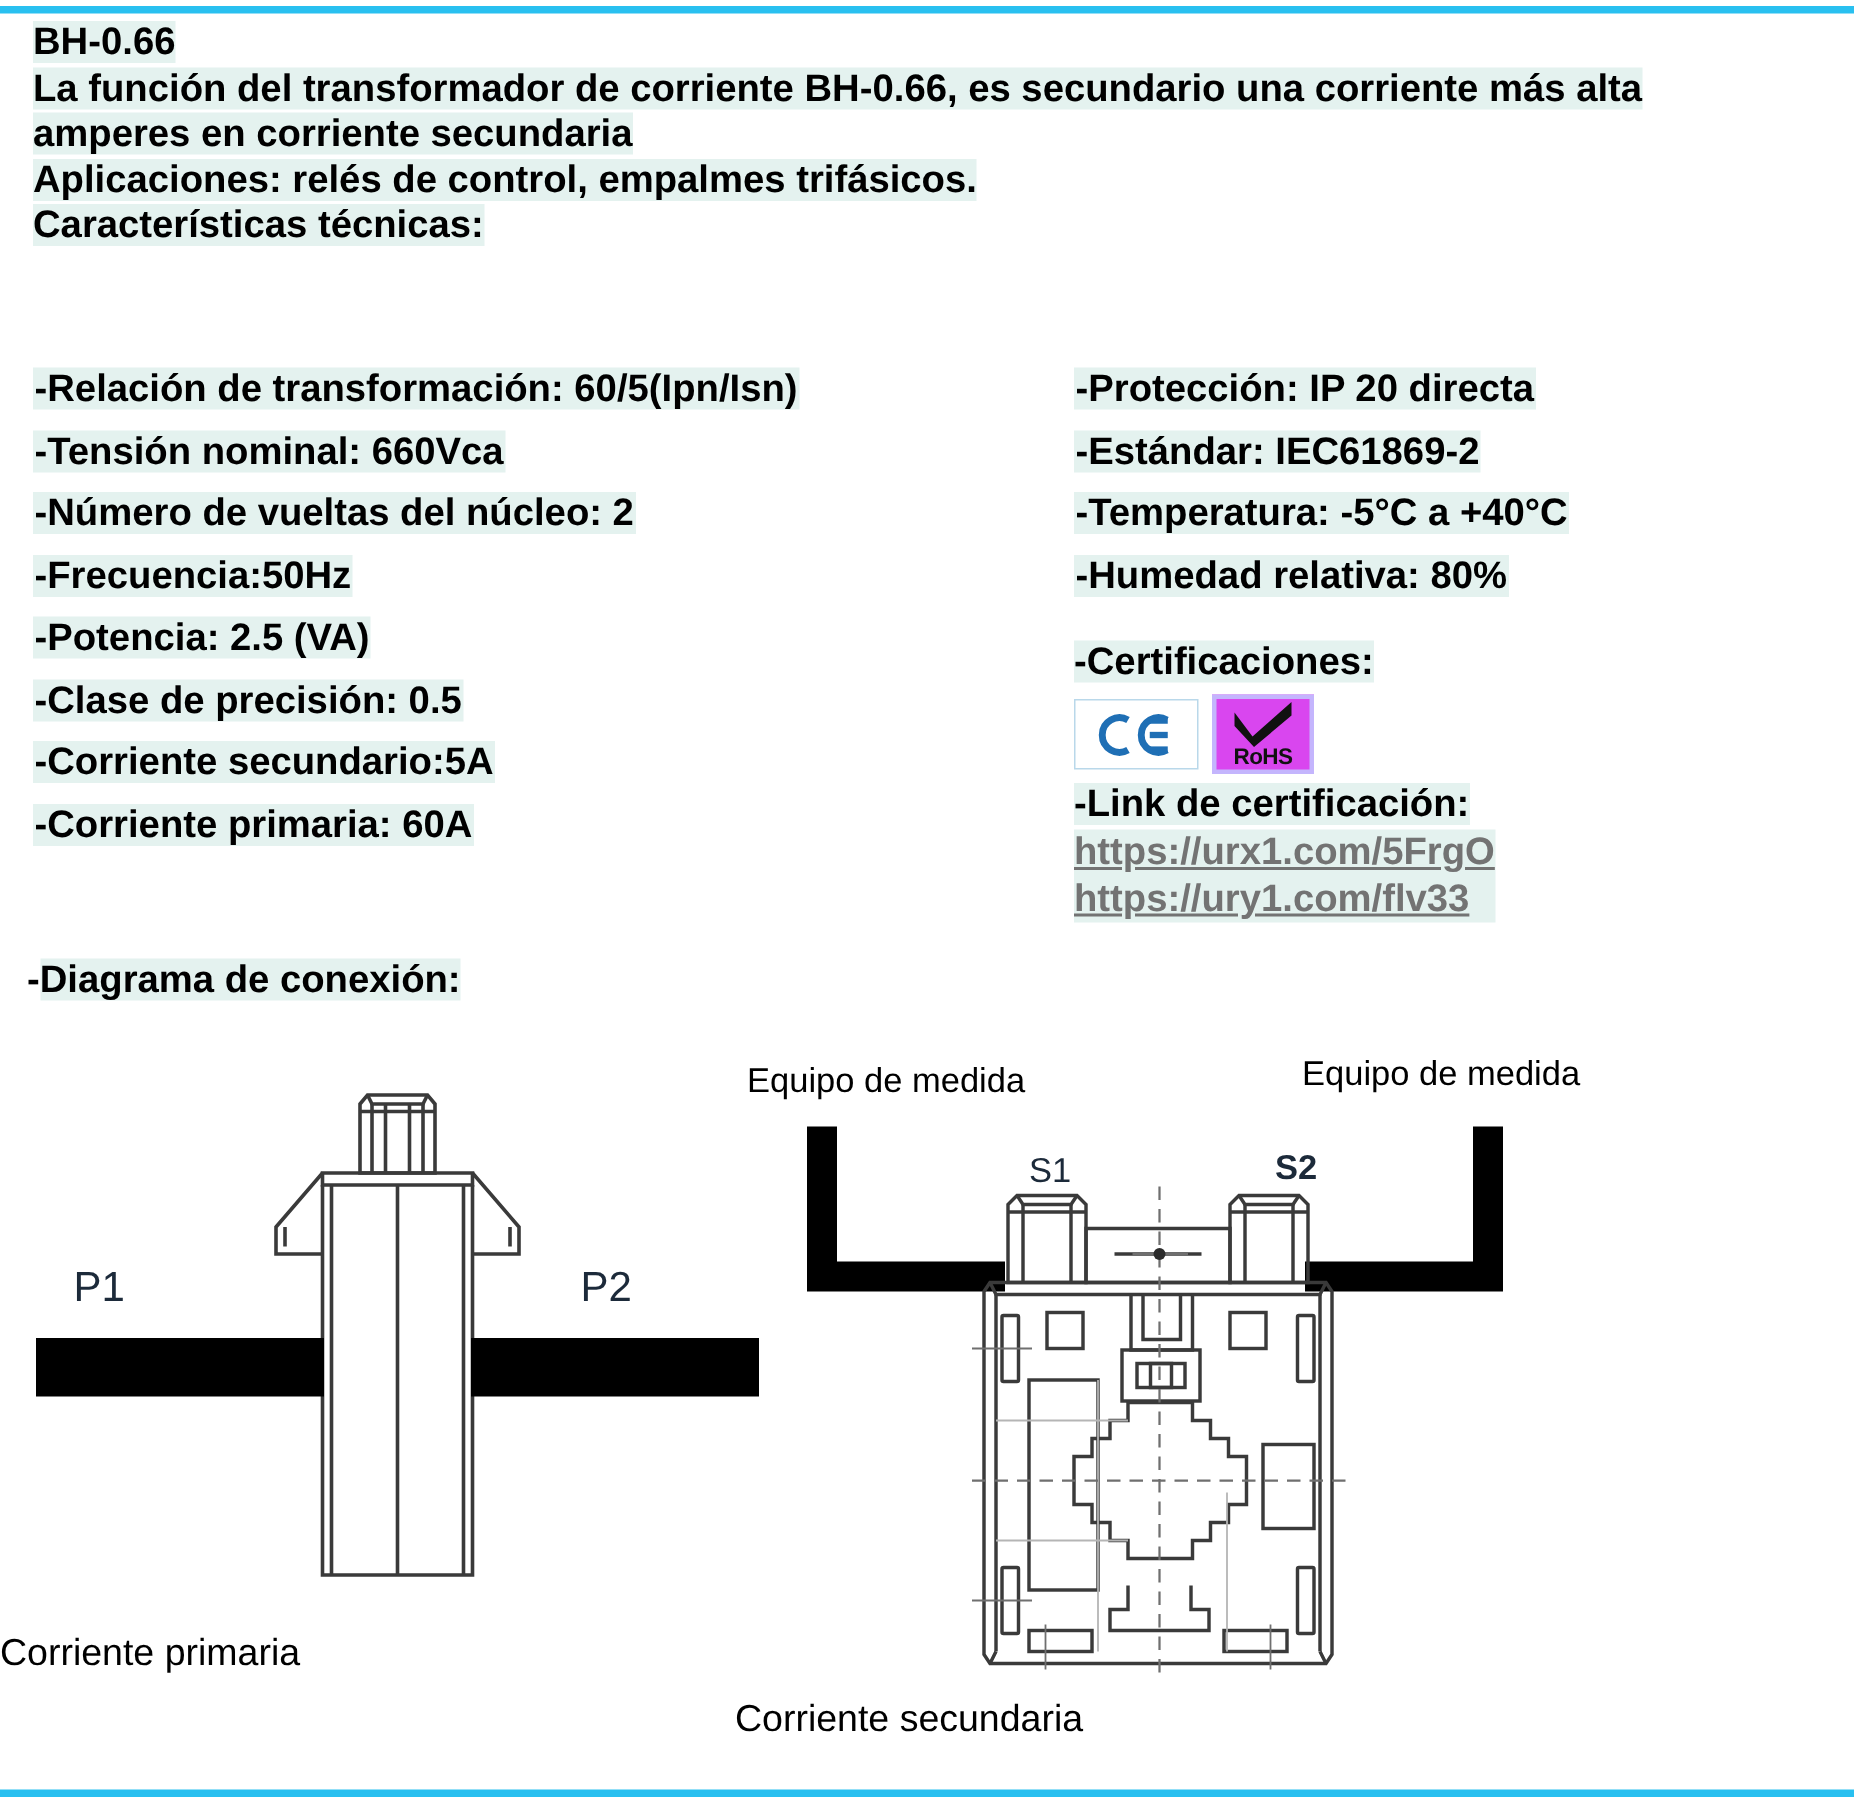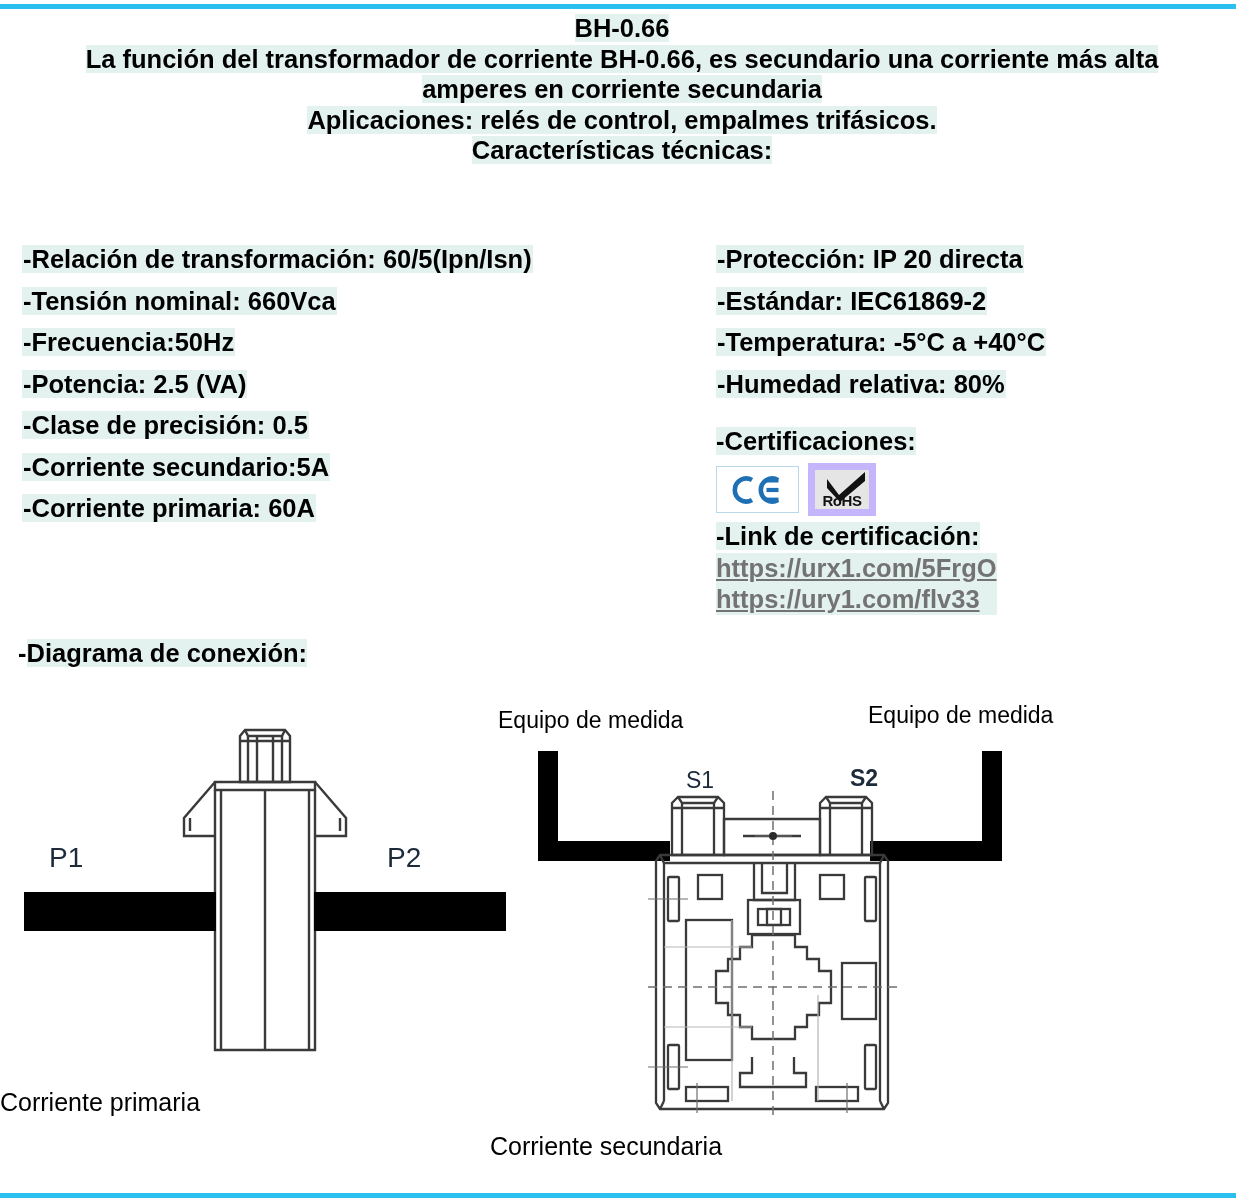--- a/index.html
+++ b/index.html
@@ -11,40 +11,40 @@
     overflow:hidden;
   }
   .rule-top{position:absolute;left:0;top:4px;width:1236px;height:5px;background:#29c0f0;}
   .rule-bottom{position:absolute;left:0;top:1193px;width:1236px;height:5px;background:#29c0f0;}
 
   .hl{background:#e4f2ef;}
 
   .txt-block{position:absolute;left:22px;top:13px;width:1200px;}
   .line{
     font-size:25.5px;font-weight:bold;color:#000;
-    line-height:30.5px;white-space:nowrap;text-align:center;
+    line-height:30.5px;white-space:nowrap;
   }
 
   
   .col-left{position:absolute;left:22px;top:233px;width:680px;}
   .col-right{position:absolute;left:716px;top:233px;width:500px;}
   .spec{
     font-size:25.5px;font-weight:bold;color:#000;
     line-height:30.5px;white-space:nowrap;margin-top:11px;
   }
   .spec span.hl{padding:0 1px;}
 
   .cert-head{position:absolute;left:716px;top:426px;font-size:25.5px;font-weight:bold;line-height:30.5px;white-space:nowrap;}
   .cert-logos{position:absolute;left:716px;top:463px;display:flex;align-items:center;gap:9px;}
   .ce-box{
     width:83px;height:47px;background:#ffffff;border:1.5px solid #b9d8ea;
     display:flex;align-items:center;justify-content:center;box-sizing:border-box;
   }
   .rohs-box{
-    width:68px;height:53px;background:#e5e5e5;border:7px solid #c4b5fd;
+    width:68px;height:53px;background:#d946ef;border:3px solid #c4b5fd;
     box-sizing:border-box;position:relative;
   }
   .rohs-text{
     position:absolute;left:0;right:0;bottom:1px;text-align:center;
     font-size:15px;font-weight:bold;letter-spacing:-0.4px;color:#111;
     font-family:"Liberation Sans", sans-serif;line-height:15px;
   }
 
   .link-head{position:absolute;left:716px;top:521px;font-size:25.5px;font-weight:bold;line-height:30.5px;white-space:nowrap;}
   .links{position:absolute;left:716px;top:553px;}
@@ -77,20 +77,21 @@
   <div class="line"><span class="hl">BH-0.66</span></div>
   <div class="line"><span class="hl">La función del transformador de corriente BH-0.66, es secundario una corriente más alta</span></div>
   <div class="line"><span class="hl">amperes en corriente secundaria</span></div>
   <div class="line"><span class="hl">Aplicaciones: relés de control, empalmes trifásicos.</span></div>
   <div class="line"><span class="hl">Características técnicas:</span></div>
 </div>
 
 <div class="col-left">
   <div class="spec"><span class="hl">-Relación de transformación: 60/5(Ipn/Isn)</span></div>
   <div class="spec"><span class="hl">-Tensión nominal: 660Vca</span></div>
+  <div class="spec"><span class="hl">-Número de vueltas del núcleo: 2</span></div>
   <div class="spec"><span class="hl">-Frecuencia:50Hz</span></div>
   <div class="spec"><span class="hl">-Potencia: 2.5 (VA)</span></div>
   <div class="spec"><span class="hl">-Clase de precisión: 0.5</span></div>
   <div class="spec"><span class="hl">-Corriente secundario:5A</span></div>
   <div class="spec"><span class="hl">-Corriente primaria: 60A</span></div>
 </div>
 
 <div class="col-right">
   <div class="spec"><span class="hl">-Protección: IP 20 directa</span></div>
   <div class="spec"><span class="hl">-Estándar: IEC61869-2</span></div>

